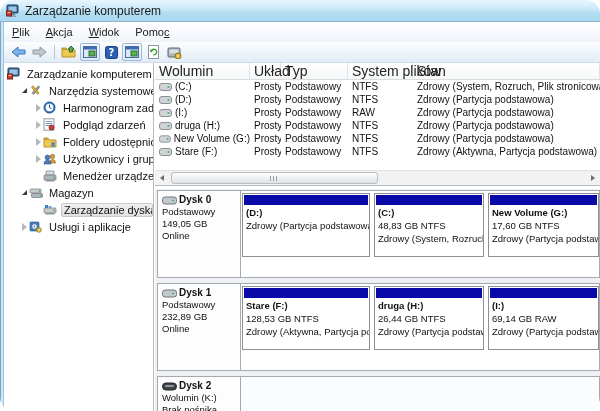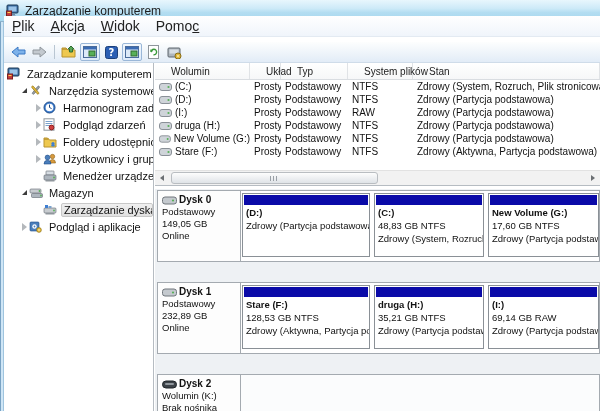--- a/index.html
+++ b/index.html
@@ -1,28 +1,28 @@
 <!DOCTYPE html>
 <html><head>
 <meta charset="utf-8">
 <style>
   html,body{margin:0;padding:0;}
   .screen{position:relative;width:600px;height:411px;overflow:hidden;
-    font-family:"Liberation Sans","DejaVu Sans",sans-serif;background:#fff;
+    font-family:"Liberation Sans","DejaVu Sans",sans-serif;background:#fff;border-radius:14px;
     -webkit-font-smoothing:antialiased;}
   
   .titlebar{position:absolute;left:0;top:0;width:600px;height:22px;
     background:linear-gradient(#e8f6fd 0%,#cdeaf8 40%,#b3ddf1 60%,#a8d8ef 100%);
     border-bottom:1px solid #8fb3cd;display:flex;align-items:center;padding-left:6px;box-sizing:border-box;}
   .titlebar .title{font-size:12px;color:#1c1c1c;margin-left:5px;}
   .left-border{position:absolute;left:0;top:22px;width:4px;bottom:0;
     background:linear-gradient(90deg,#7aa3c4 0 1px,#cfe6f6 1px 3px,#9fc4de 3px 4px);}
-  .menubar{position:absolute;left:4px;top:16px;right:0;height:20px;
+  .menubar{position:absolute;left:4px;top:22px;right:0;height:20px;
     background:linear-gradient(#ffffff,#f0f5fb);border-bottom:1px solid #e3eaf2;
-    display:flex;align-items:center;font-size:14px;color:#222;}
+    display:flex;align-items:center;font-size:11px;color:#222;}
   .menu-item{padding:2px 8px;cursor:default;}
   .menu-item .acc{text-decoration:underline;}
   .toolbar{position:absolute;left:4px;top:42px;right:0;height:21px;
     background:linear-gradient(#fdfefe,#e2ecf7);border-bottom:1px solid #cfdce9;
     display:flex;align-items:center;padding-left:4px;box-sizing:border-box;}
   .tbtn{width:20px;height:18px;display:flex;align-items:center;justify-content:center;margin-right:1px;}
   .tbtn.framed{border:1px solid #9ab7d8;border-radius:2px;background:linear-gradient(#f3f8fd,#ddeafa);box-sizing:border-box;}
   .tsep{width:1px;height:14px;background:#b9c6d2;margin:0 4px;}
   
   .content{position:absolute;left:4px;top:63px;right:0;bottom:0;background:#fff;}
@@ -37,33 +37,33 @@
   .exp-collapsed{width:0;height:0;border-top:4px solid transparent;border-bottom:4px solid transparent;border-left:5px solid #b4b8bc;}
   .tree-item .ticon{flex:0 0 15px;height:14px;margin-right:3px;display:flex;align-items:center;}
   .tree-label{overflow:hidden;text-overflow:clip;padding:0 2px;}
   .tree-item.selected .tree-label{background:linear-gradient(#f0f0f0,#e0e0e0);border:1px solid #c8c8c8;border-radius:2px;}
   .lv0{padding-left:3px;} .lv1{padding-left:15px;} .lv2{padding-left:29px;}
   
   .volume-panel{position:absolute;left:0;top:0;right:0;height:122px;background:#fff;
     border-bottom:1px solid #b6bcc2;overflow:hidden;}
   .vrow{display:grid;grid-template-columns:95px 31px 67px 65px 1fr;align-items:center;height:13px;font-size:10px;color:#111;white-space:nowrap;}
   .vhead{height:16px;border-bottom:1px solid #d9dde1;background:linear-gradient(#ffffff,#f6f7f8);}
-  .vhead .hcell{height:100%;display:flex;align-items:center;padding-left:16px;border-right:1px solid #e0e3e6;box-sizing:border-box;font-size:10px;color:#222;}
+  .vhead .hcell{height:100%;display:flex;align-items:center;padding-left:4px;border-right:1px solid #e0e3e6;box-sizing:border-box;font-size:14px;color:#222;}
   .vcell{padding-left:4px;overflow:hidden;display:flex;align-items:center;gap:3px;}
   .hscroll{position:absolute;left:0;right:0;bottom:0;height:14px;background:#f2f2f2;border-top:1px solid #e2e2e2;display:flex;align-items:center;}
   .harrow{width:14px;height:12px;display:flex;align-items:center;justify-content:center;}
   .arrow-l{width:0;height:0;border-top:3px solid transparent;border-bottom:3px solid transparent;border-right:4px solid #6b6f73;}
   .arrow-r{width:0;height:0;border-top:3px solid transparent;border-bottom:3px solid transparent;border-left:4px solid #6b6f73;}
   .hthumb{margin-left:2px;width:205px;height:10px;border:1px solid #b9bdc1;border-radius:3px;
     background:linear-gradient(#fdfdfd,#dfe3e7);display:flex;align-items:center;justify-content:center;}
   .grip{width:9px;height:5px;background:repeating-linear-gradient(90deg,#9aa0a6 0 1px,transparent 1px 3px);}
   .hspacer{flex:1;}
   
   .disk-panel{position:absolute;left:0;top:126px;right:0;bottom:0;background:#eef1f4;overflow:hidden;padding:1px 0 0 2px;box-sizing:border-box;}
-  .disk-row{position:relative;display:flex;height:72px;background:#fff;border:1px solid #a4aab0;margin-bottom:20px;box-sizing:border-box;}
+  .disk-row{position:relative;display:flex;height:88px;background:#fff;border:1px solid #a4aab0;margin-bottom:5px;box-sizing:border-box;}
   .disk-label{flex:0 0 83px;border-right:1px solid #a4aab0;padding:3px 4px;box-sizing:border-box;font-size:9.5px;color:#111;line-height:12px;background:#fdfdfd;}
   .disk-label .dname{font-weight:bold;font-size:10px;display:flex;align-items:center;gap:2px;}
   .parts{flex:1;display:flex;padding:2px 0 0 1px;overflow:hidden;}
   .part{height:64px;border:1px solid #8a9096;box-sizing:border-box;margin-right:4px;background:#fff;overflow:hidden;}
   .part .pbar{height:10px;background:#0a0aa8;margin:1px;}
   .part .ptxt{padding:1px 3px;font-size:9.5px;line-height:11px;color:#111;white-space:nowrap;overflow:hidden;}
   .part .pname{font-weight:bold;}
   .p-w1{flex:0 0 128px;} .p-w2{flex:0 0 110px;} .p-last{flex:1;margin-right:0;}
   .disk2-empty{flex:1;background:#fbfcfd;}
 </style>
@@ -288,21 +288,21 @@
             </span>
           <span class="ticon">
             <svg width="13" height="13" viewBox="0 0 13 13">
                 <rect x="1" y="2" width="9" height="9" rx="1" fill="#4a7ebb" stroke="#1d4a86" stroke-width="0.6"></rect>
                 <circle cx="5.5" cy="6.5" r="2.2" fill="#ffffff"></circle>
                 <circle cx="5.5" cy="6.5" r="0.9" fill="#4a7ebb"></circle>
                 <circle cx="10" cy="10" r="2.4" fill="#e2b93c" stroke="#8a6d14" stroke-width="0.6"></circle>
                 <circle cx="10" cy="10" r="0.8" fill="#fff6d8"></circle>
               </svg>
           </span>
-          <span class="tree-label">Podgląd i aplikacje</span>
+          <span class="tree-label">Usługi i aplikacje</span>
         </div>
 
       </div>
     </div>
 
     <div class="main-panel">
 
       <div class="volume-panel">
         <div class="vrow vhead">
           <span class="hcell">Wolumin</span>
@@ -457,21 +457,21 @@
           <div class="parts">
             <div class="part p-w1">
               <div class="pbar"></div>
               <div class="ptxt pname">Stare  (F:)</div>
               <div class="ptxt">128,53 GB NTFS</div>
               <div class="ptxt">Zdrowy (Aktywna, Partycja podstawowa)</div>
             </div>
             <div class="part p-w2">
               <div class="pbar"></div>
               <div class="ptxt pname">druga  (H:)</div>
-              <div class="ptxt">35,21 GB NTFS</div>
+              <div class="ptxt">26,44 GB NTFS</div>
               <div class="ptxt">Zdrowy (Partycja podstawowa)</div>
             </div>
             <div class="part p-last">
               <div class="pbar"></div>
               <div class="ptxt pname">(I:)</div>
               <div class="ptxt">69,14 GB RAW</div>
               <div class="ptxt">Zdrowy (Partycja podstawowa)</div>
             </div>
           </div>
         </div>

